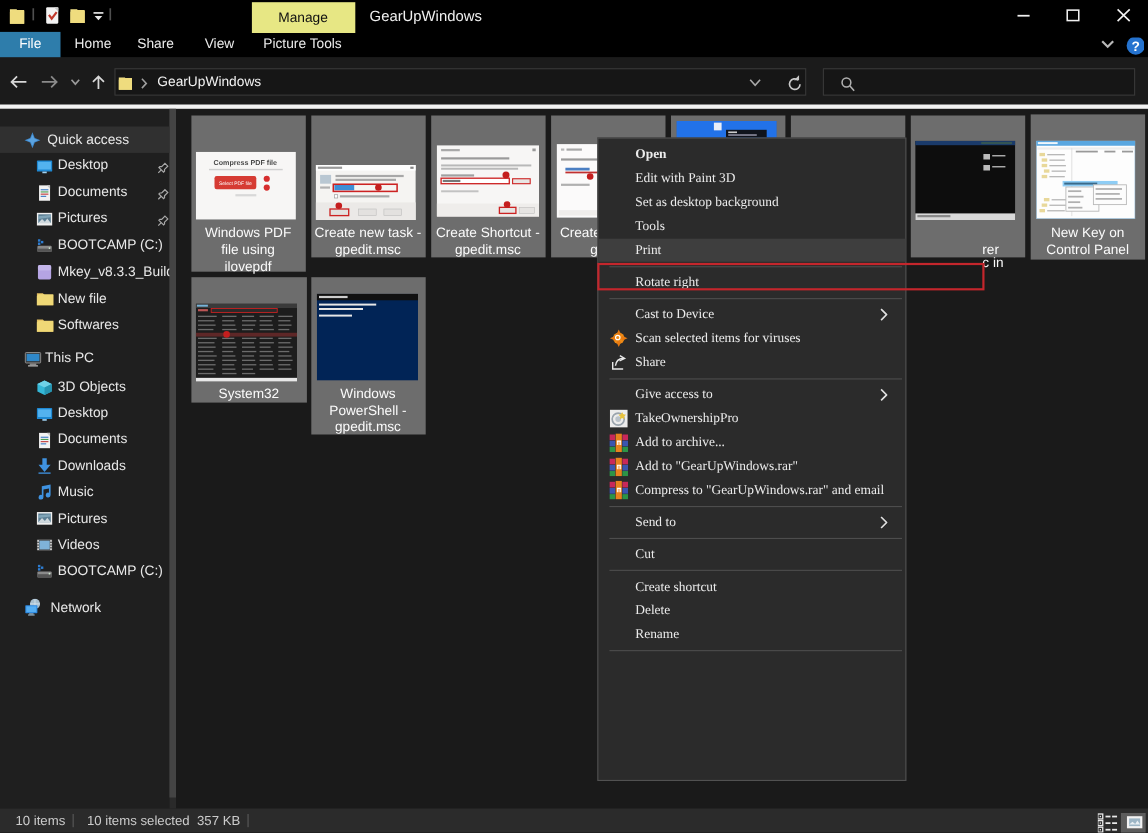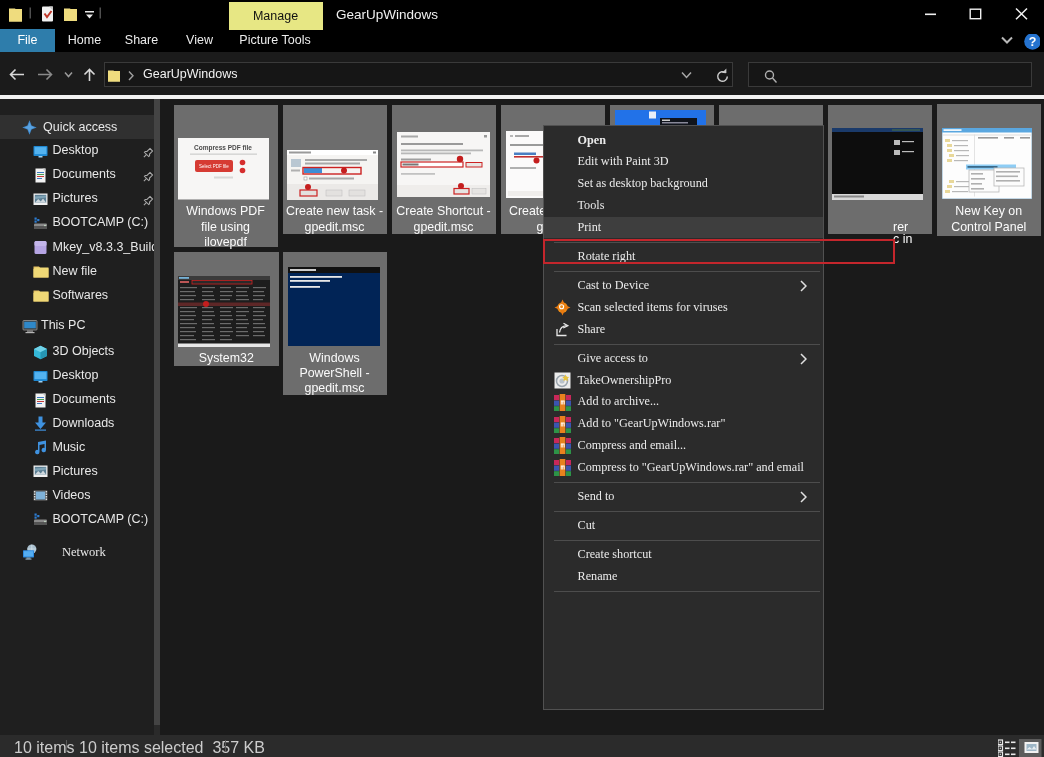--- a/index.html
+++ b/index.html
@@ -29,21 +29,21 @@
 
 .tile{position:absolute;background:#6d6d6d;}
 .tlabel{position:absolute;color:#fbfbfb;font-size:12.4px;white-space:nowrap;transform:translateX(-50%);z-index:3;}
 
 #cmenu{position:absolute;left:543px;top:124.5px;width:281px;height:585px;background:#2b2b2b;border:1px solid #515151;z-index:50;font-family:Liberation Serif, serif;}
 .mi{position:relative;height:21.8px;line-height:21.8px;color:#ebebeb;font-size:12.2px;padding-left:33.5px;white-space:nowrap;}
 .msep{height:1px;background:#4d4d4d;margin:3.2px 3px 3.2px 10px;}
 .mi .mic{position:absolute;left:10px;top:2.5px;width:17px;height:17px;}
 .mi .chev{position:absolute;right:16px;top:5px;}
 #redrect{position:absolute;left:543px;top:239px;width:351.5px;height:24.5px;border:2.2px solid #c4262c;z-index:60;}
-.statxt{color:#cccccc;font-size:16px;}
+.statxt{color:#cccccc;font-size:12px;}
 </style>
 
 </head>
 <body>
 
 <div id="titlebar">
   <svg class="abs" style="left:8px;top:5px" width="100" height="20" viewBox="0 0 100 20">
     <path d="M1 3.5 h6 l1.5 1.5 h5.5 v11.5 h-13 z" fill="#f3e289"></path>
     <path d="M1 5.8 l2-1.8 h11 v12.5 h-13 z" fill="#efdc7e"></path>
     <rect x="21.5" y="2.5" width="1.5" height="11" fill="#4f4f4f"></rect>
@@ -281,21 +281,21 @@
     </div>
     <div class="srow" style="top:539.9px;">
       <span class="ic" style="left:22px;"><svg width="16" height="16" viewBox="0 0 16 16">
           <circle cx="9.8" cy="5" r="4.6" fill="#a8bfce"></circle>
           <path d="M5.4 5 h8.8 M9.8 0.6 v8.8" stroke="#d8e6ee" stroke-width="0.7" fill="none"></path>
           <rect x="1" y="6.2" width="11" height="7.2" rx="0.6" fill="#2e8be2"></rect>
           <rect x="2" y="7.2" width="9" height="5.2" fill="#55aef2"></rect>
           <rect x="4.5" y="13.6" width="4" height="1" fill="#9ab8cc"></rect>
           <rect x="3.5" y="14.6" width="6" height="1" fill="#9ab8cc"></rect>
         </svg></span>
-      <span class="tx" style="left:62px;font-family:Liberation Serif, serif;">Network</span>
+      <span class="tx" style="left:46px;">Network</span>
     </div>
   </div>
 
 <div id="tiles">
     <div class="tile" style="left:173.5px;top:105.3px;width:104px;height:142px;"></div>
     <div class="abs" style="left:178px;top:138px;z-index:2;"><svg width="91" height="61.5" viewBox="0 0 91 61.5">
         <rect width="91" height="61.5" fill="#f7f6f5"></rect>
         <text x="45" y="12" font-size="6.5" font-weight="bold" fill="#4a4a4a" text-anchor="middle" font-family="Liberation Sans">Compress PDF file</text>
         <rect x="12" y="15.5" width="67" height="1.3" fill="#cfcfcf"></rect>
         <rect x="17" y="22" width="38" height="12" rx="2" fill="#d63b33"></rect>
@@ -591,39 +591,30 @@
       </svg>Add to "GearUpWindows.rar"</div>
   <div class="mi"><svg class="mic" viewBox="0 0 17 17">
         <rect x="0" y="1" width="5.2" height="5.2" fill="#c8285a"></rect>
         <rect x="0" y="6.6" width="5.2" height="5.2" fill="#3b55b0"></rect>
         <rect x="0" y="12.2" width="5.2" height="4.8" fill="#2d9447"></rect>
         <rect x="11.8" y="1" width="5.2" height="5.2" fill="#c8285a"></rect>
         <rect x="11.8" y="6.6" width="5.2" height="5.2" fill="#3b55b0"></rect>
         <rect x="11.8" y="12.2" width="5.2" height="4.8" fill="#2d9447"></rect>
         <rect x="5.7" y="0" width="5.6" height="17" fill="#e8821e"></rect>
         <path d="M6.8 6.5 v4 h0.9 v-3 h0.6 v3 h0.9 v-3 h0.6 v3 h0.9 v-4 z" fill="#fff"></path>
-      </svg>Compress and email...</div>
-  <div class="mi"><svg class="mic" viewBox="0 0 17 17">
-        <rect x="0" y="1" width="5.2" height="5.2" fill="#c8285a"></rect>
-        <rect x="0" y="6.6" width="5.2" height="5.2" fill="#3b55b0"></rect>
-        <rect x="0" y="12.2" width="5.2" height="4.8" fill="#2d9447"></rect>
-        <rect x="11.8" y="1" width="5.2" height="5.2" fill="#c8285a"></rect>
-        <rect x="11.8" y="6.6" width="5.2" height="5.2" fill="#3b55b0"></rect>
-        <rect x="11.8" y="12.2" width="5.2" height="4.8" fill="#2d9447"></rect>
-        <rect x="5.7" y="0" width="5.6" height="17" fill="#e8821e"></rect>
-        <path d="M6.8 6.5 v4 h0.9 v-3 h0.6 v3 h0.9 v-3 h0.6 v3 h0.9 v-4 z" fill="#fff"></path>
       </svg>Compress to "GearUpWindows.rar" and email</div>
   <div class="msep"></div>
   <div class="mi">Send to<svg class="chev" width="7" height="12" viewBox="0 0 7 12">
         <path d="M1 1 l5 5 l-5 5" stroke="#e0e0e0" stroke-width="1.5" fill="none"></path>
       </svg></div>
   <div class="msep"></div>
   <div class="mi">Cut</div>
   <div class="msep"></div>
   <div class="mi">Create shortcut</div>
+  <div class="mi">Delete</div>
   <div class="mi">Rename</div>
   <div class="msep"></div>
 </div>
 <div id="redrect"></div>
 
 <div id="statusbar">
   <div class="abs statxt" style="left:14px;top:3.5px;">10 items</div>
   <div class="abs" style="left:66px;top:5px;width:1px;height:12px;background:#5a5a5a;"></div>
   <div class="abs statxt" style="left:79px;top:3.5px;">10 items selected&nbsp;&nbsp;357 KB</div>
   <div class="abs" style="left:225px;top:5px;width:1px;height:12px;background:#5a5a5a;"></div>

